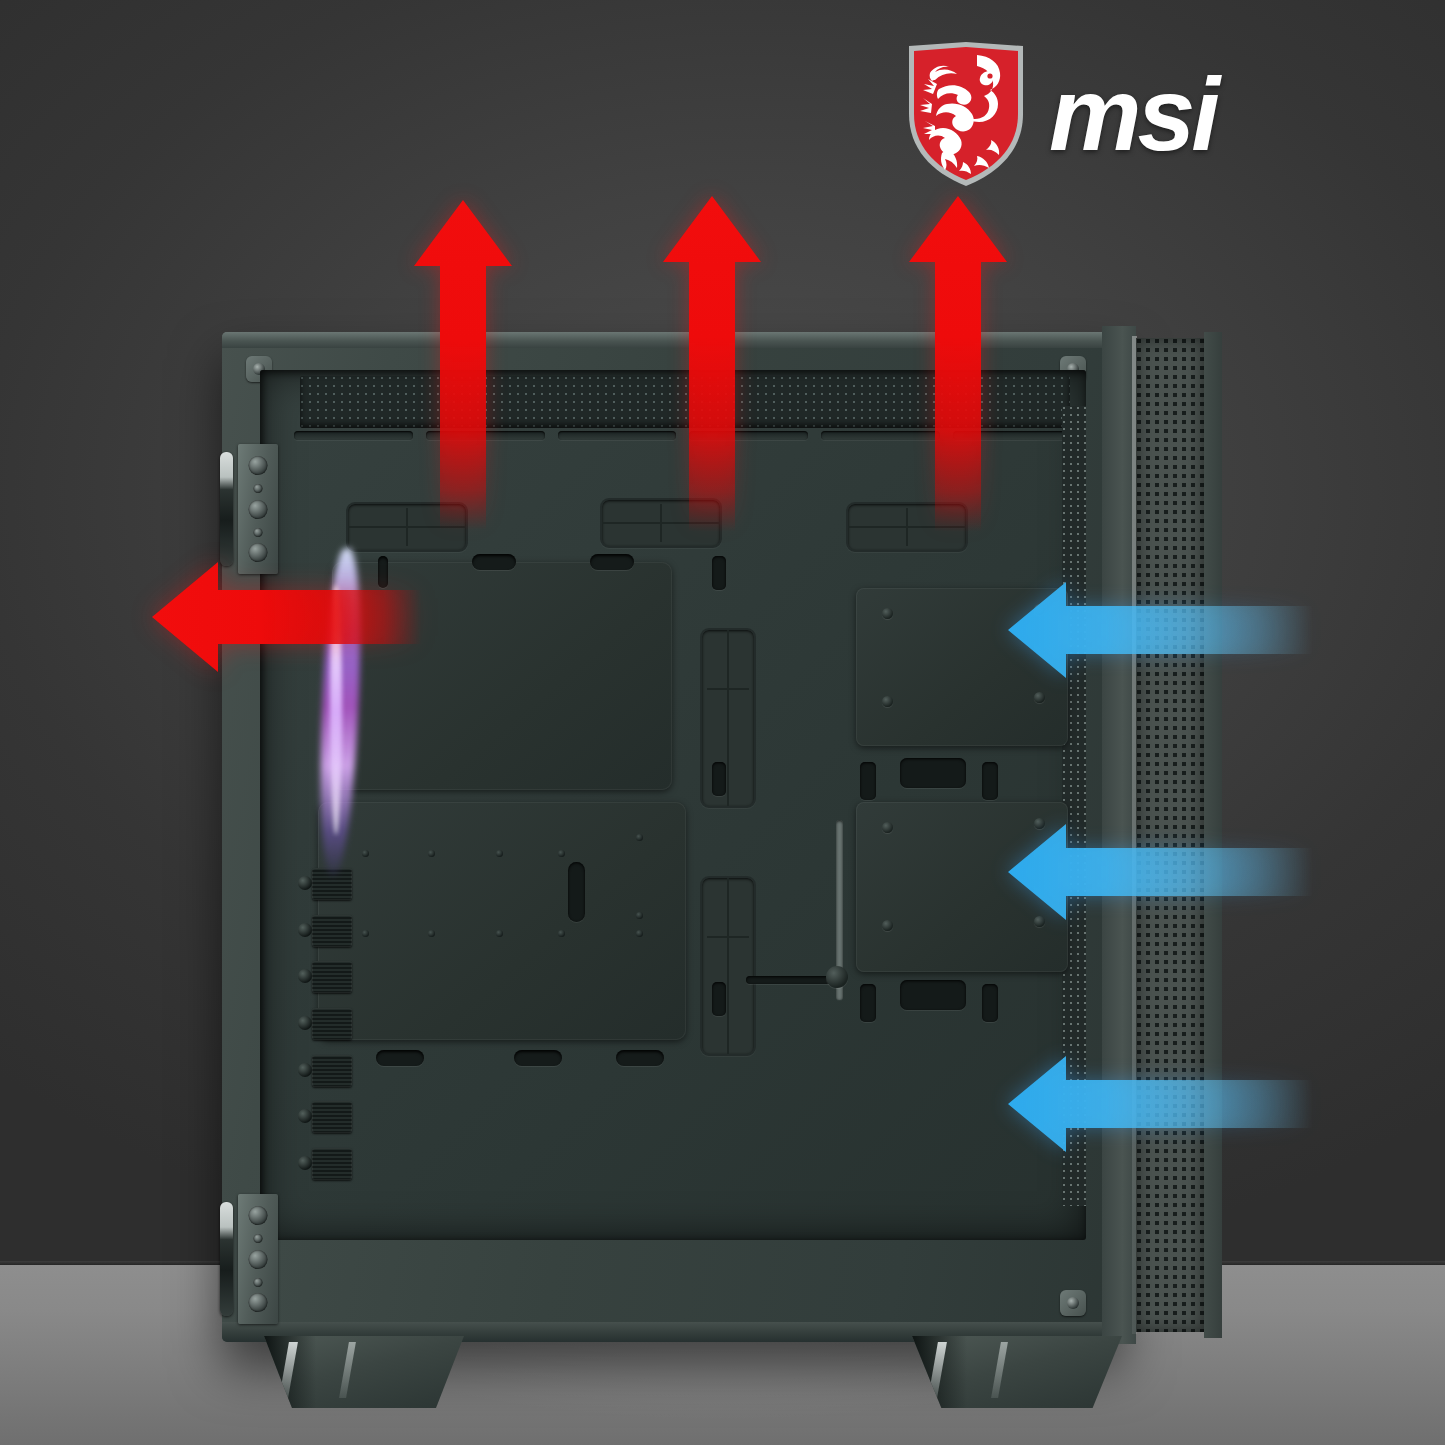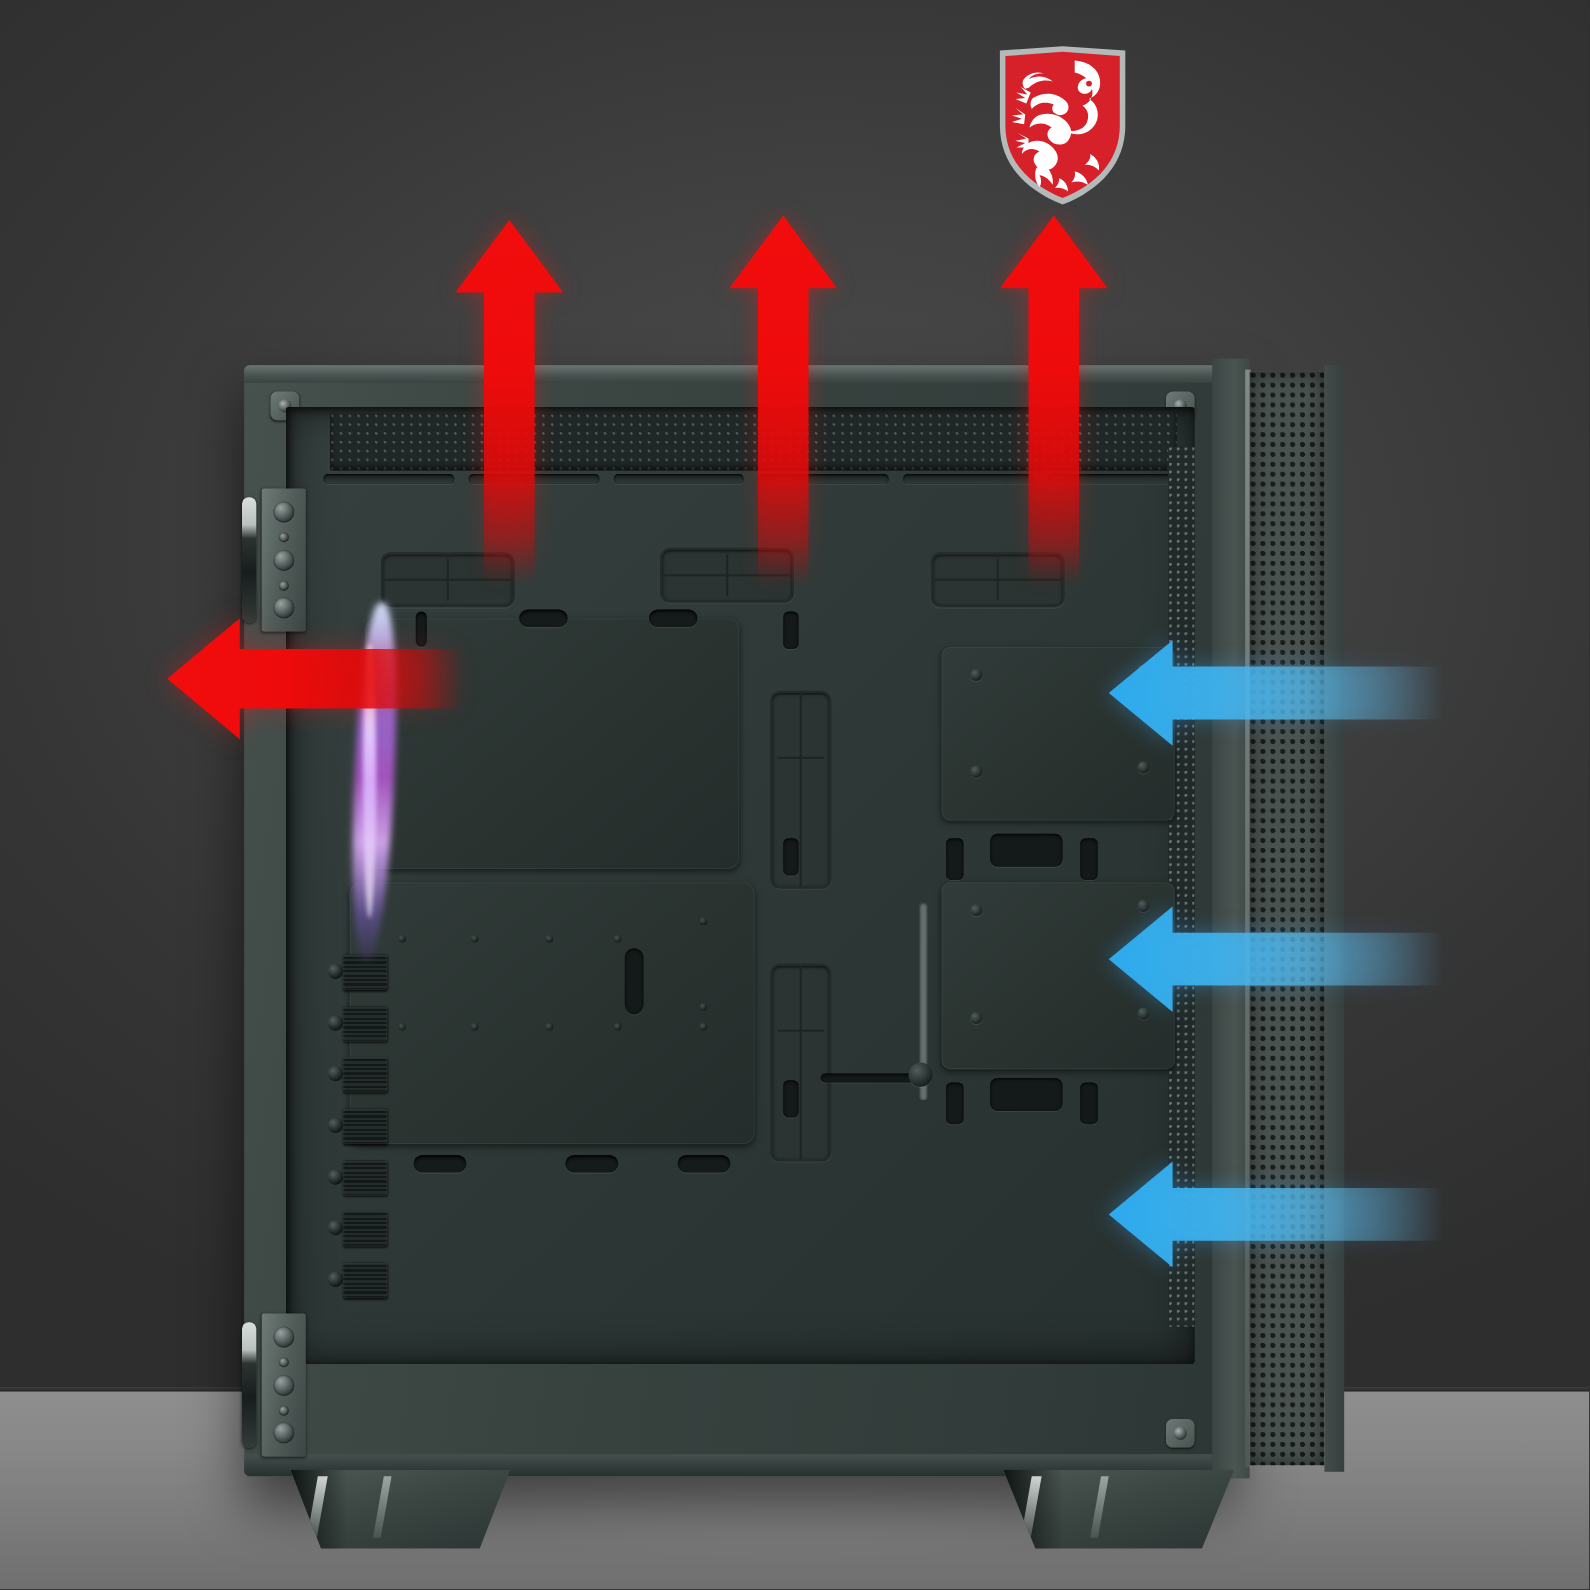--- a/index.html
+++ b/index.html
@@ -294,20 +294,21 @@
                    c2 -2 5 -3 7 -3 z"></path>
           <path d="M58 122 c5 2 8 7 8 12 c-4 -3 -8 -4 -12 -3 c3 -3 4 -6 4 -9 z"></path>
           <path d="M72 116 c6 1 11 6 12 12 c-5 -3 -10 -4 -15 -2 c3 -3 4 -7 3 -10 z"></path>
           <path d="M86 100 c6 3 9 9 8 15 c-4 -4 -8 -6 -13 -5 c4 -3 6 -7 5 -10 z"></path>
           <path d="M28 54 l-10 -4 l9 -1 l-8 -5 l10 2 l-6 -7 l9 5 z"></path>
           <path d="M26 73 l-11 -2 l9 -3 l-9 -3 l10 -1 l-7 -6 l9 6 z"></path>
           <path d="M30 94 l-11 0 l8 -4 l-9 -2 l10 -2 l-8 -5 l10 5 z"></path>
         </g>
       </svg>
     </div>
+    <div class="wordmark">msi</div>
   </div>
 
   <div class="case">
 
     <div class="frame"></div>
     <div class="frame-top-lip"></div>
     <div class="frame-bot-lip"></div>
 
     <div class="cscrew" style="left:24px;top:24px;"></div>
     <div class="cscrew" style="left:838px;top:24px;"></div>

